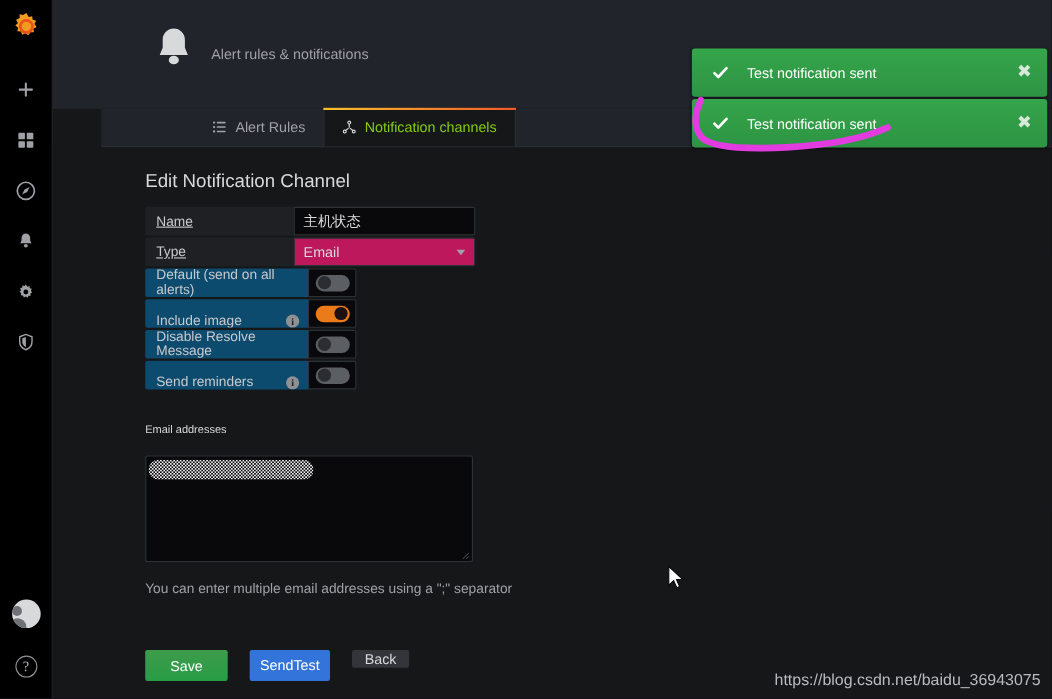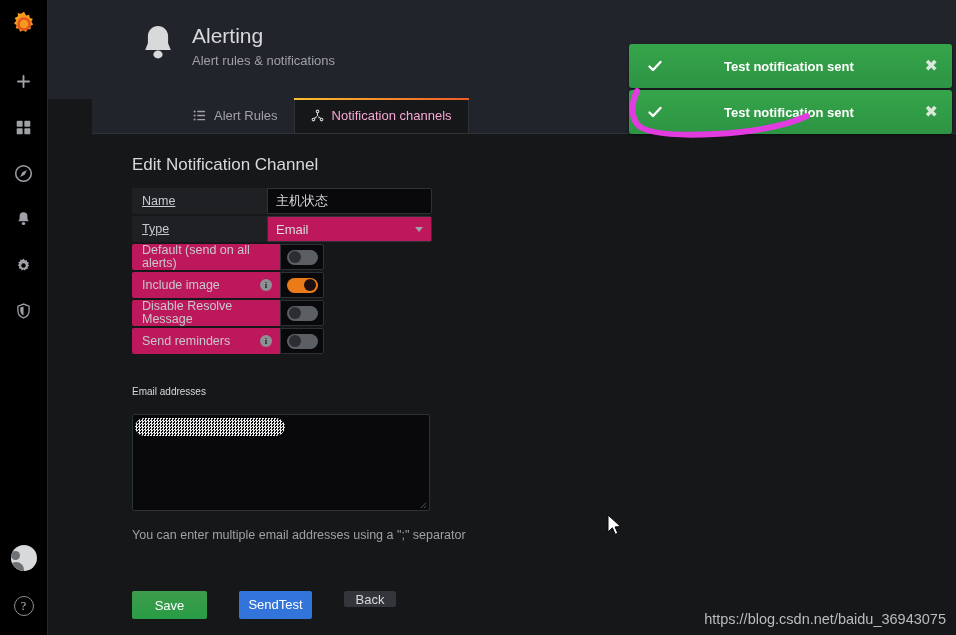--- a/index.html
+++ b/index.html
@@ -56,21 +56,21 @@
     position: absolute; left: 48px; top: 99px; width: 908px; height: 35px;
     background: #21242b; border-bottom: 1px solid #2c3235;
     display: flex; align-items: flex-end; padding-left: 85px; margin-left: 44px;
   }
   .tab {
     position: relative; height: 35px; padding: 0 16px;
     display: flex; align-items: center; gap: 8px;
     font-size: 13px; color: #9fa1a6; cursor: pointer; white-space: nowrap;
   }
   .tab.active {
-    background: #161719; color: #f9a8d4;
+    background: #161719; color: #84cc16;
     border-left: 1px solid #2c3235; border-right: 1px solid #2c3235;
   }
   .tab.active::before {
     content: ""; position: absolute; left: -1px; right: -1px; top: 0; height: 2px;
     background: linear-gradient(90deg, #fbc02d 0%, #f05a28 100%);
   }
   .tab .ticon { color: #9fa1a6; display:flex; }
   .tab.active .ticon { color: #d8d9da; }
 
   
@@ -100,22 +100,22 @@
     display: flex; align-items: center; justify-content: space-between; padding: 0 8px;
     cursor: pointer;
   }
   .caret {
     width: 0; height: 0; border-left: 4px solid transparent; border-right: 4px solid transparent;
     border-top: 5px solid #9fa1a6;
   }
   
   .srow { display: flex; margin-bottom: 2px; align-items: stretch; }
   .slabel {
-    background: #be185d; color: #c7c9cc; font-size: 12.5px;
-    display: flex; align-items: center; justify-content: space-between; gap: 6px;
+    background: #0c4a6e; color: #c7c9cc; font-size: 12.5px;
+    display: flex; align-items: flex-end; justify-content: space-between; gap: 6px;
     height: 26px; width: 148px; padding: 0 8px 0 10px;
     border-radius: 2px 0 0 2px; overflow: hidden;
   }
   .slabel .ltxt { line-height: 13px; max-height: 26px; overflow: hidden; }
   .info-i {
     flex: 0 0 auto; width: 12px; height: 12px; border-radius: 50%;
     background: #8e9094; color: #1f2024; font-size: 9px; font-weight: bold;
     display: flex; align-items: center; justify-content: center;
     font-family: "Liberation Serif", serif;
   }
@@ -141,21 +141,21 @@
     position: absolute; left: 2px; top: 3px; width: 150px; height: 18px;
     border-radius: 9px;
     background:
       repeating-conic-gradient(#ffffff 0% 25%, #0d0d10 0% 50%) 0 0 / 3px 3px;
     opacity: .92;
   }
   .resize-grip { position: absolute; right: 2px; bottom: 1px; width: 9px; height: 9px; color: #5a5d61; }
   .email-hint { position: absolute; left: 84px; top: 394px; font-size: 12.5px; color: #9fa1a6; }
 
   
-  .btnbar { position: absolute; left: 84px; top: 457px; display: flex; gap: 32px; align-items: flex-start; }
+  .btnbar { position: absolute; left: 84px; top: 457px; display: flex; gap: 20px; align-items: flex-start; }
   .btn {
     border: none; border-radius: 2px; font-size: 13px; color: #fff;
     font-family: "Liberation Sans", sans-serif; cursor: pointer;
     display: flex; align-items: center; justify-content: center;
   }
   .btn-save { width: 75px; height: 28px; background: linear-gradient(180deg,#3d9c4b 0%, #299c46 100%); }
   .btn-test {
     width: 73px; height: 28px; background: #3274d9; line-height: 14px;
     flex-direction: row; white-space: normal; overflow: visible; padding: 0;
   }
@@ -164,21 +164,21 @@
 
   
   .toasts { position: absolute; right: 4px; top: 44px; width: 323px; }
   .toast {
     position: relative; height: 44px; margin-bottom: 2px;
     background: linear-gradient(180deg,#35a54a 0%, #2d9444 100%);
     border-radius: 3px; display: flex; align-items: center; padding: 0 14px 0 18px;
     box-shadow: 0 1px 3px rgba(0,0,0,.5);
   }
   .toast .chk { color: #ffffff; margin-right: 16px; display: flex; }
-  .toast .tmsg { color: #ffffff; font-size: 13px; font-weight: bold; flex: 1; margin-left: 45px; }
+  .toast .tmsg { color: #ffffff; font-size: 13px; font-weight: normal; flex: 1; }
   .toast .tclose { color: #d8e8da; font-size: 16px; cursor: pointer; line-height: 1; }
 
   
   .annot { position: absolute; left: 620; top: 90px; pointer-events: none; }
 
   
   .watermark {
     position: absolute; right: 10px; bottom: 8px;
     font-size: 14.5px; color: #b9bbbe;
   }
@@ -253,21 +253,20 @@
 
   <div class="header">
     <div class="page-heading">
       <span class="bell-big">
         <svg width="40" height="44" viewBox="0 0 40 44" fill="#d8d9da">
           <path d="M20 4c-5.6 0-10.1 4.5-10.1 10.1v7.2L7.2 28h25.6l-2.7-6.7v-7.2C30.1 8.5 25.6 4 20 4z"></path>
           <ellipse cx="20" cy="32.5" rx="4.6" ry="3.9"></ellipse>
         </svg>
       </span>
       <span class="heading-text">
-        <h1>Alerting</h1>
         <div class="sub">Alert rules &amp; notifications</div>
       </span>
     </div>
   </div>
 
   <div class="tabs">
     <div class="tab">
       <span class="ticon">
         <svg width="13" height="13" viewBox="0 0 16 16" fill="currentColor">
           <circle cx="2" cy="3" r="1.3"></circle>

